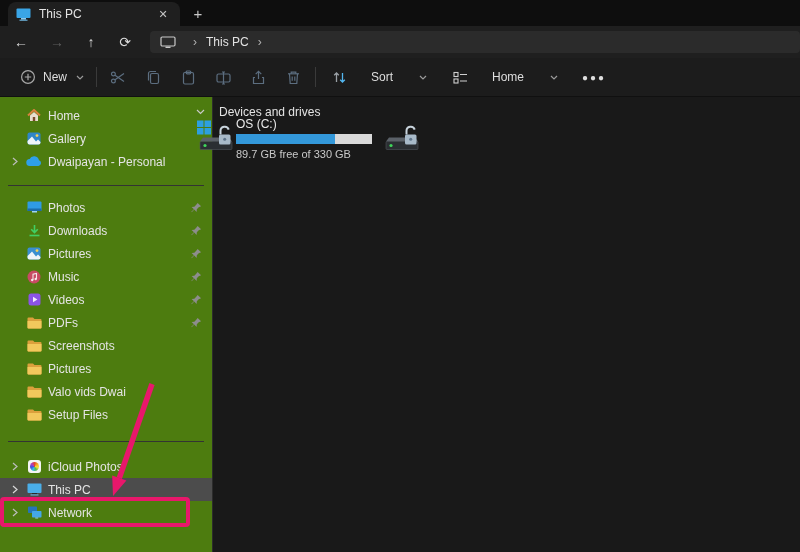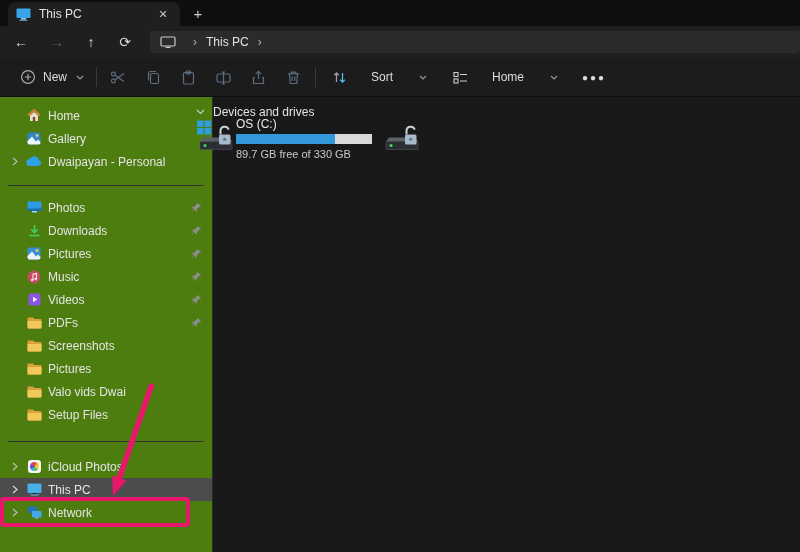--- a/index.html
+++ b/index.html
@@ -51,21 +51,21 @@
   .srow .pin{width:14px;margin-right:8px;flex:0 0 auto;display:flex;align-items:center;}
   .srow.selected{background:#4c4c4c;}
   .sdiv{height:23px;position:relative;}
   .sdiv.tall{height:29px;}
   .sdiv::after{content:"";position:absolute;left:8px;right:8px;top:50%;height:1px;background:#333;}
   .pinwheel{width:13px;height:13px;background:#f4f4f4;border-radius:3px;display:flex;align-items:center;justify-content:center;}
   .pinwheel i{display:block;width:9px;height:9px;border-radius:50%;
      background:conic-gradient(#e4452c,#f7a823,#f2e33b,#58ba47,#39b9e8,#3a55d9,#b13bc4,#e4452c);}
 
   
-  .section-hdr{position:absolute;left:196px;top:105px;display:flex;align-items:center;gap:8px;
+  .section-hdr{position:absolute;left:196px;top:105px;display:flex;align-items:center;gap:14px;
                font-size:12px;color:#e3e3e3;}
   .tile{position:absolute;top:117px;display:flex;gap:1px;}
   .tile-c{left:197px;}
   .tile-d{left:385px;}
   .dicon{width:38px;height:37px;flex:0 0 auto;}
   .dinfo{display:flex;flex-direction:column;}
   .dname{font-size:12px;line-height:14px;color:#eaeaea;white-space:nowrap;}
   .dbar{width:136px;height:10px;background:#d9d9d9;margin-top:3px;overflow:hidden;}
   .dbar .fill{height:100%;background:#3398da;}
   .dfree{font-size:11px;color:#c9c9c9;margin-top:4px;white-space:nowrap;}

